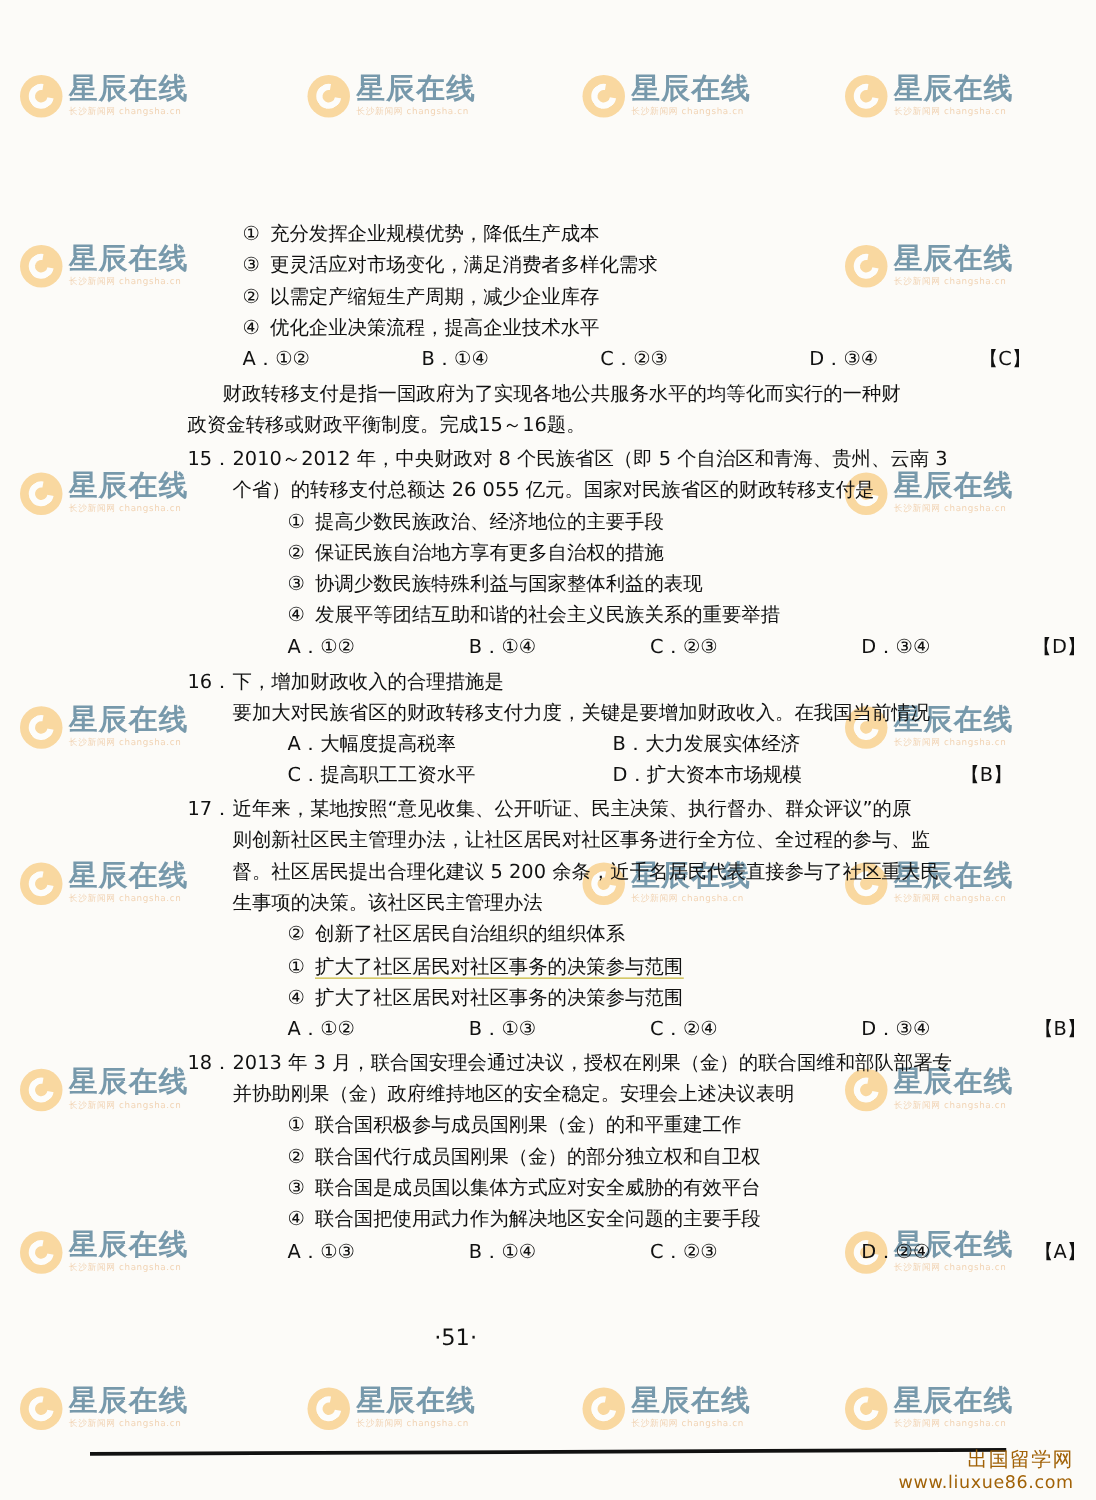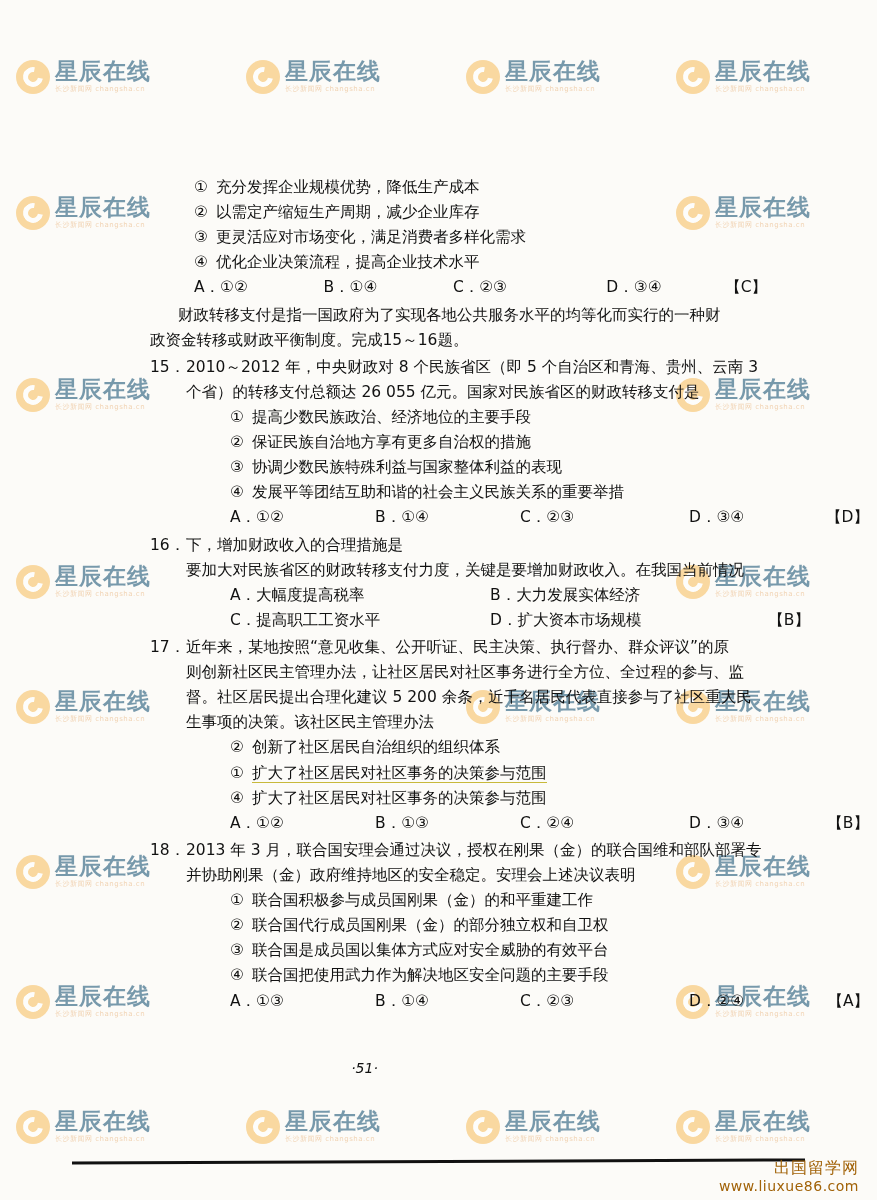--- a/index.html
+++ b/index.html
@@ -78,21 +78,21 @@
     line-height: 1.4;
     margin-top: 2px;
   }
   
   .content {
     position: absolute;
     left: 0;
     top: 0;
     width: 877px;
     z-index: 3;
-    padding: 175px 110px 0 150px;
+    padding: 175px 52px 0 150px;
     box-sizing: border-box;
     color: #111;
     font-size: 15.5px;
     line-height: 1.62;
   }
   .blk {
     margin-bottom: 2px;
   }
   .line {
     white-space: nowrap;
@@ -140,24 +140,23 @@
   .ansrow2 .key { width: 60px; text-align: right; }
   .hl-under {
     border-bottom: 1px solid #c8b93a;
   }
   .pagenum {
     position: absolute;
     left: 0;
     top: 1060px;
     width: 729px;
     text-align: center;
-    font-size: 14px;
+    font-size: 18px;
     color: #111;
     z-index: 3;
-    font-style: italic;
   }
   .rule {
     position: absolute;
     left: 72px;
     top: 1160px;
     width: 733px;
     height: 3px;
     background: #111;
     z-index: 3;
     transform: rotate(-0.25deg);
@@ -343,24 +342,24 @@
     </div>
   </div>
 
   <div class="content">
 
     <div class="blk">
       <div class="opt">
         <span class="num">①</span><span>充分发挥企业规模优势，降低生产成本</span>
       </div>
       <div class="opt">
+        <span class="num">③</span><span>更灵活应对市场变化，满足消费者多样化需求</span>
+      </div>
+      <div class="opt">
         <span class="num">②</span><span>以需定产缩短生产周期，减少企业库存</span>
-      </div>
-      <div class="opt">
-        <span class="num">③</span><span>更灵活应对市场变化，满足消费者多样化需求</span>
       </div>
       <div class="opt">
         <span class="num">④</span><span>优化企业决策流程，提高企业技术水平</span>
       </div>
       <div class="ansrow">
         <span class="a">A．①②</span>
         <span class="b">B．①④</span>
         <span class="c">C．②③</span>
         <span class="d">D．③④</span>
         <span class="key">【C】</span>

